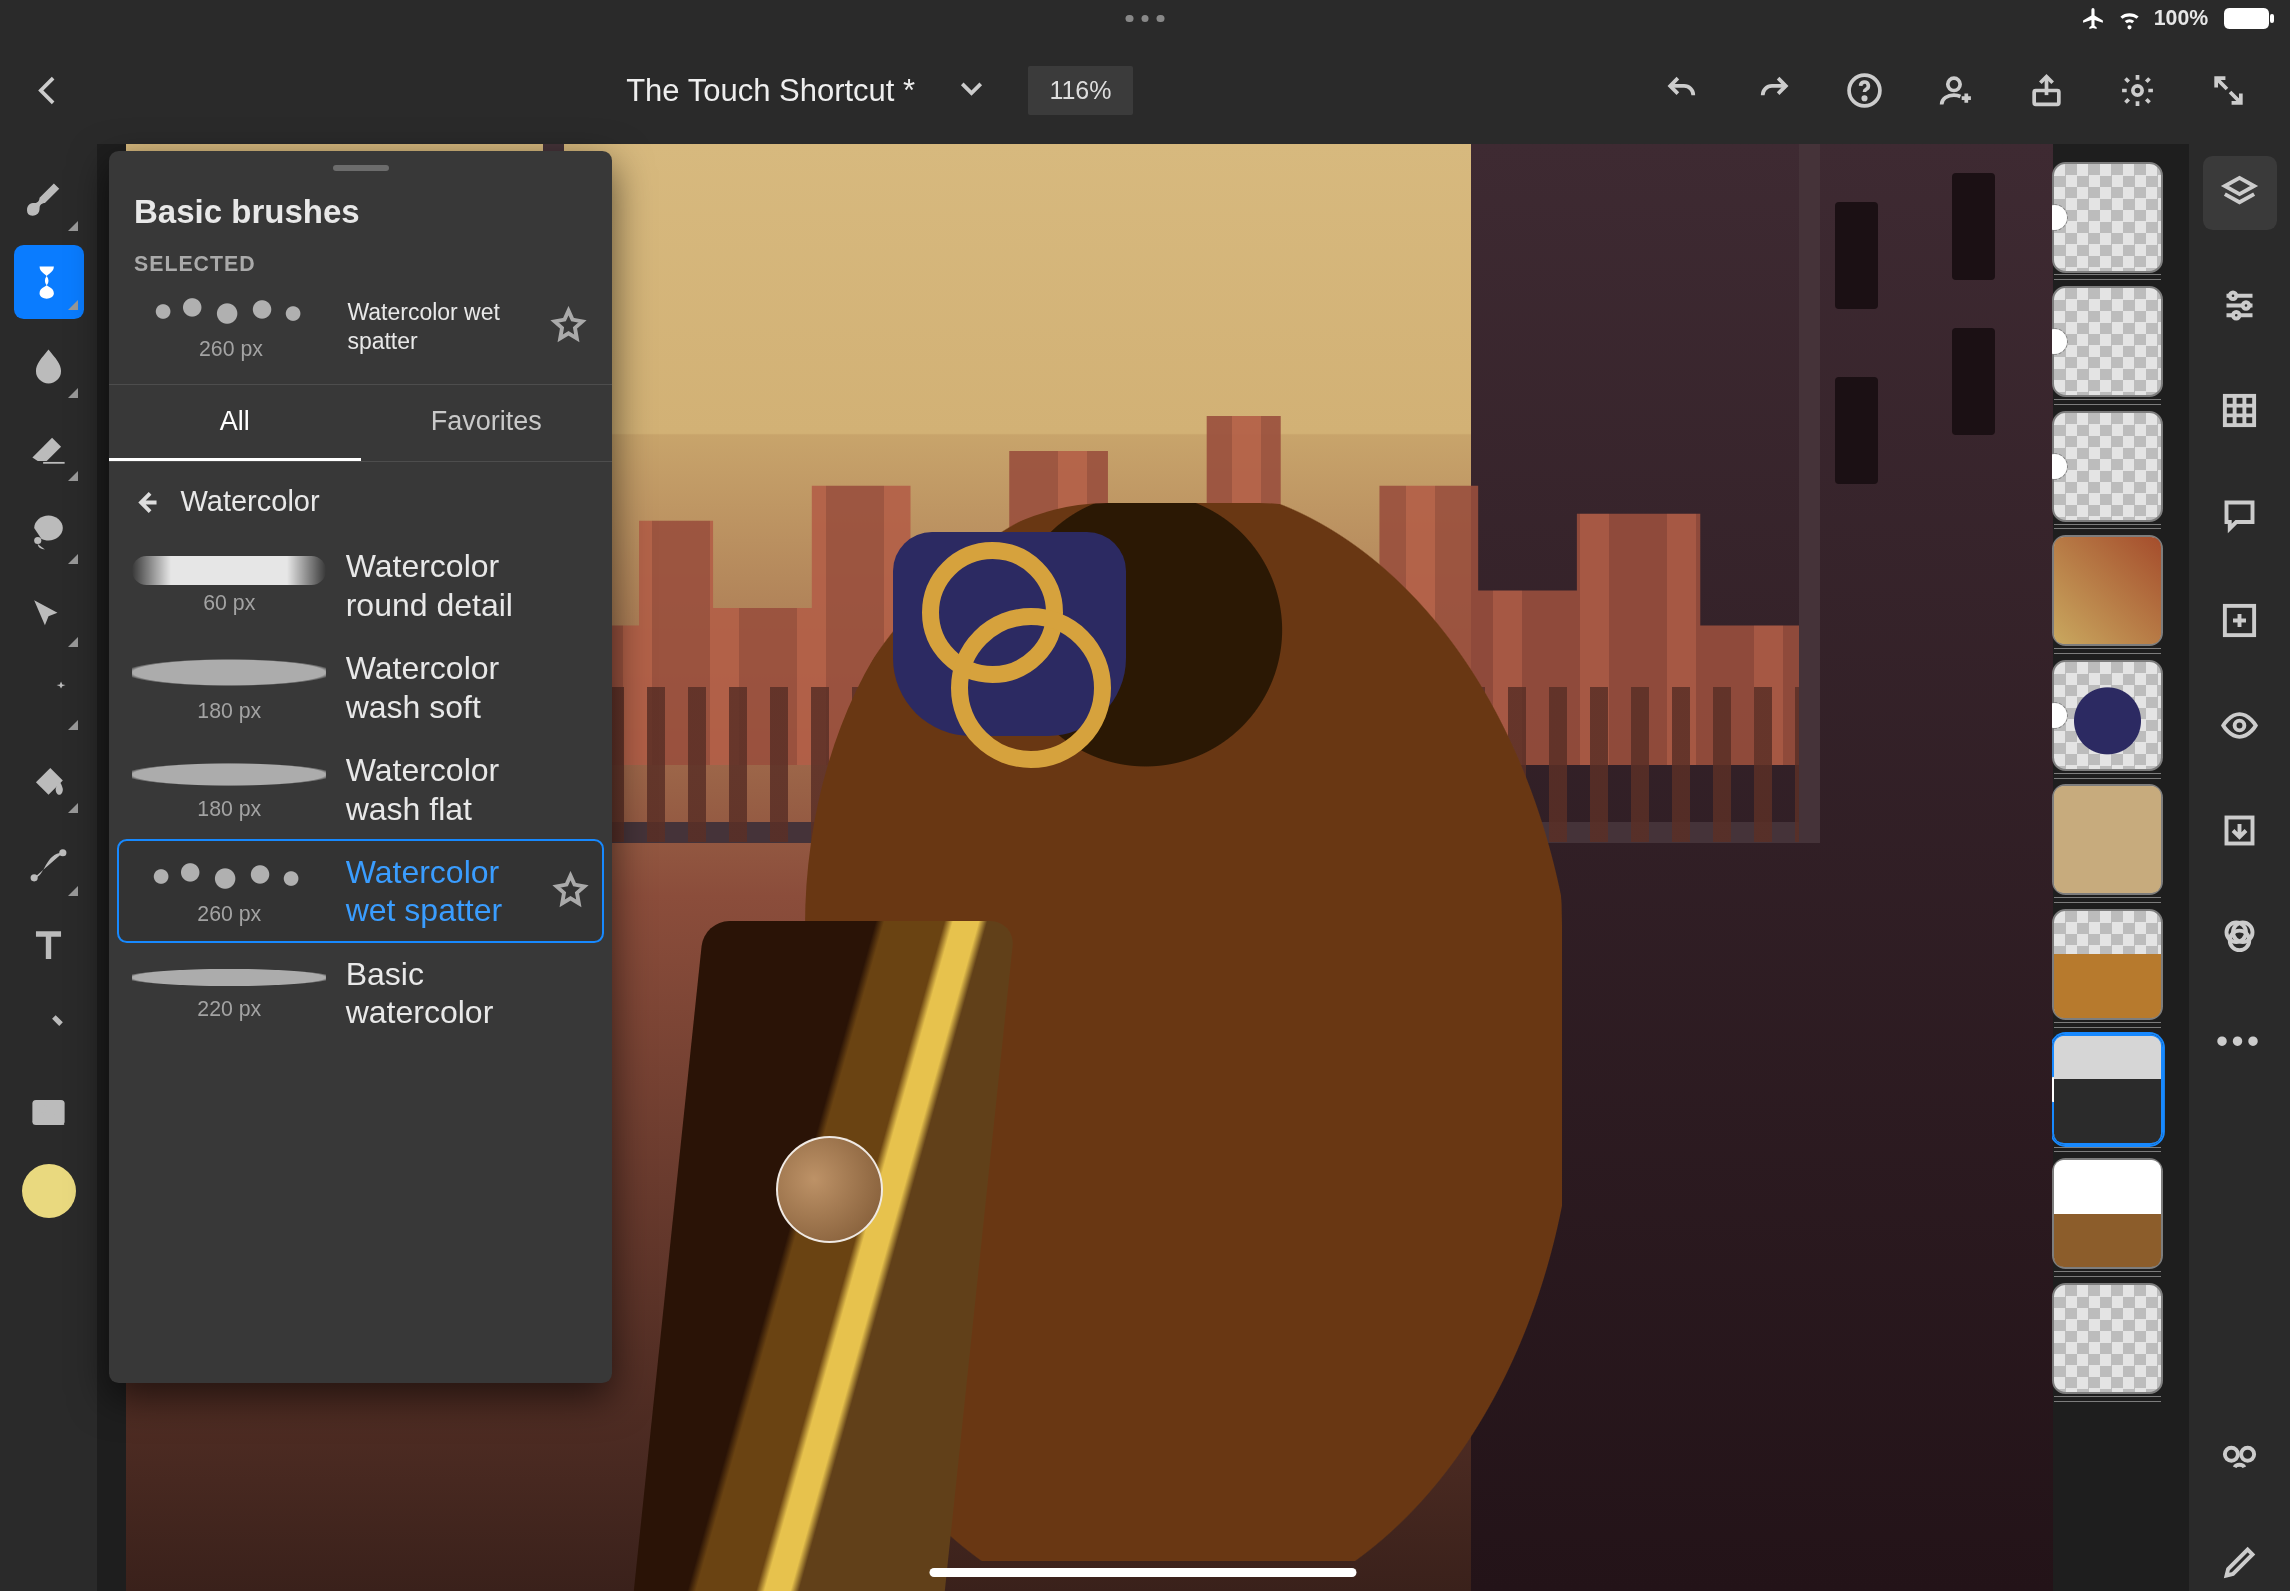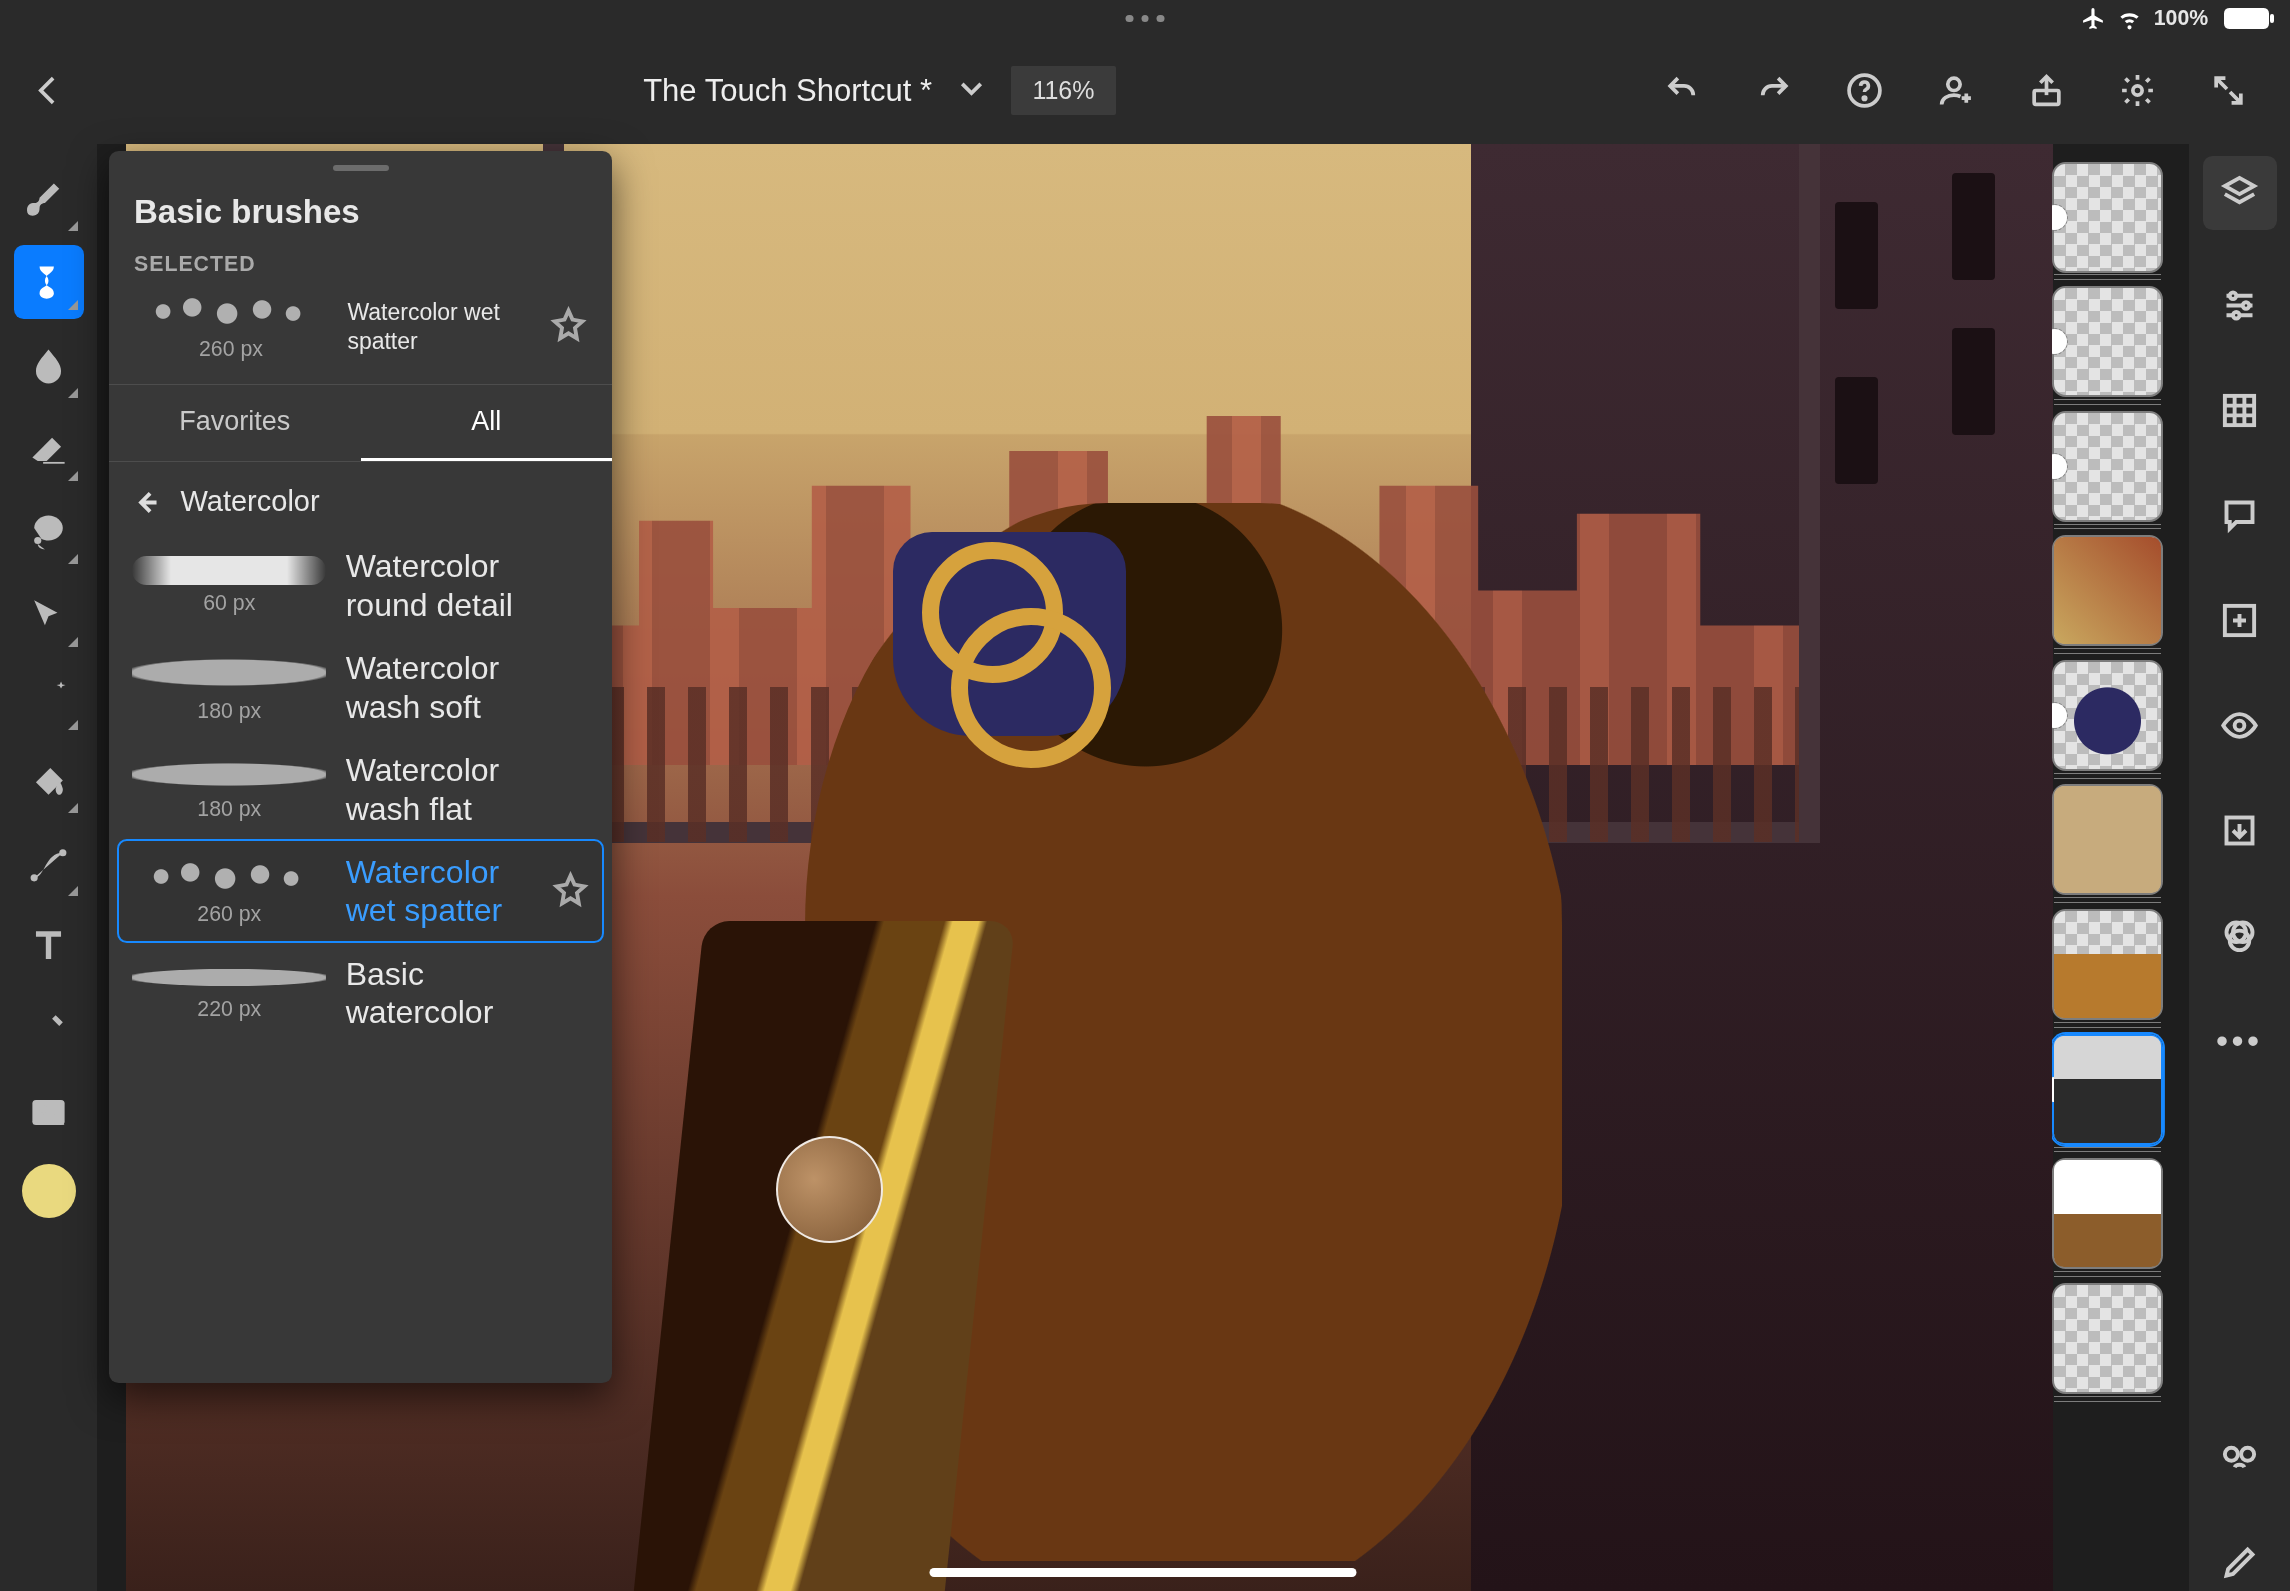--- a/index.html
+++ b/index.html
@@ -35,21 +35,21 @@
   
   .title-bar {
     position:absolute; top:37px; left:0; right:0; height:107px;
     background:#2a2a2a;
     display:flex; align-items:center;
   }
   .title-bar .back {
     width:97px; height:100%; display:flex;align-items:center;justify-content:center;
   }
   .title-center {
-    flex:1; display:flex; align-items:center; justify-content:center; gap:21px;
+    flex:1; display:flex; align-items:center; justify-content:center; gap:38px;
   }
   .doc-title { font-size:31px; color:#eee; }
   .zoom-pill {
     background:#3b3b3b; padding:9.7px 21.3px; border-radius:2px;
     font-size:25px; color:#ddd;
   }
   .title-right { display:flex; align-items:center; gap:50px; padding-right:41px;}
   .title-right .ico { width:41px;height:41px; display:flex;align-items:center;justify-content:center;}
   .title-right svg, .title-bar .back svg, .chev svg { width:37px;height:37px; fill:none; stroke:#ccc; stroke-width:2.4;}
 
@@ -528,22 +528,22 @@
       <span class="star">
         <svg viewBox="0 0 24 24">
             <path d="M12 3l2.6 5.8L21 10l-4.8 4.2L17.4 21 12 17.7 6.6 21l1.2-6.8L3 10l6.4-1.2z"></path>
           </svg>
       </span>
     </div>
   </div>
   <hr>
 
   <div class="tabs">
+    <div class="tab active">All</div>
     <div class="tab">Favorites</div>
-    <div class="tab active">All</div>
   </div>
   <hr>
 
   <div class="crumb">
     <svg viewBox="0 0 24 24">
         <path d="M14 5l-7 7 7 7M7 12h12"></path>
       </svg>
     <span>Watercolor</span>
   </div>
 

